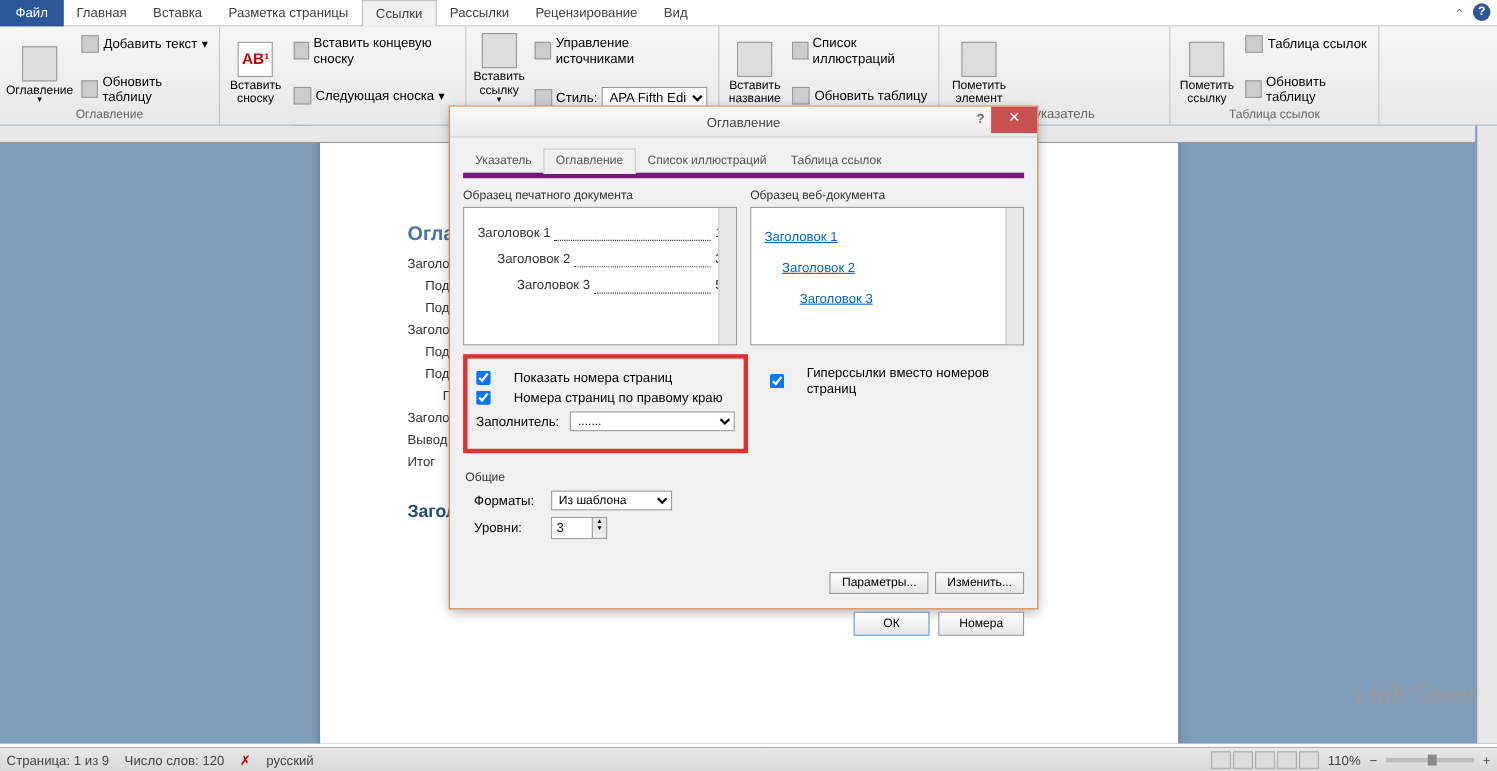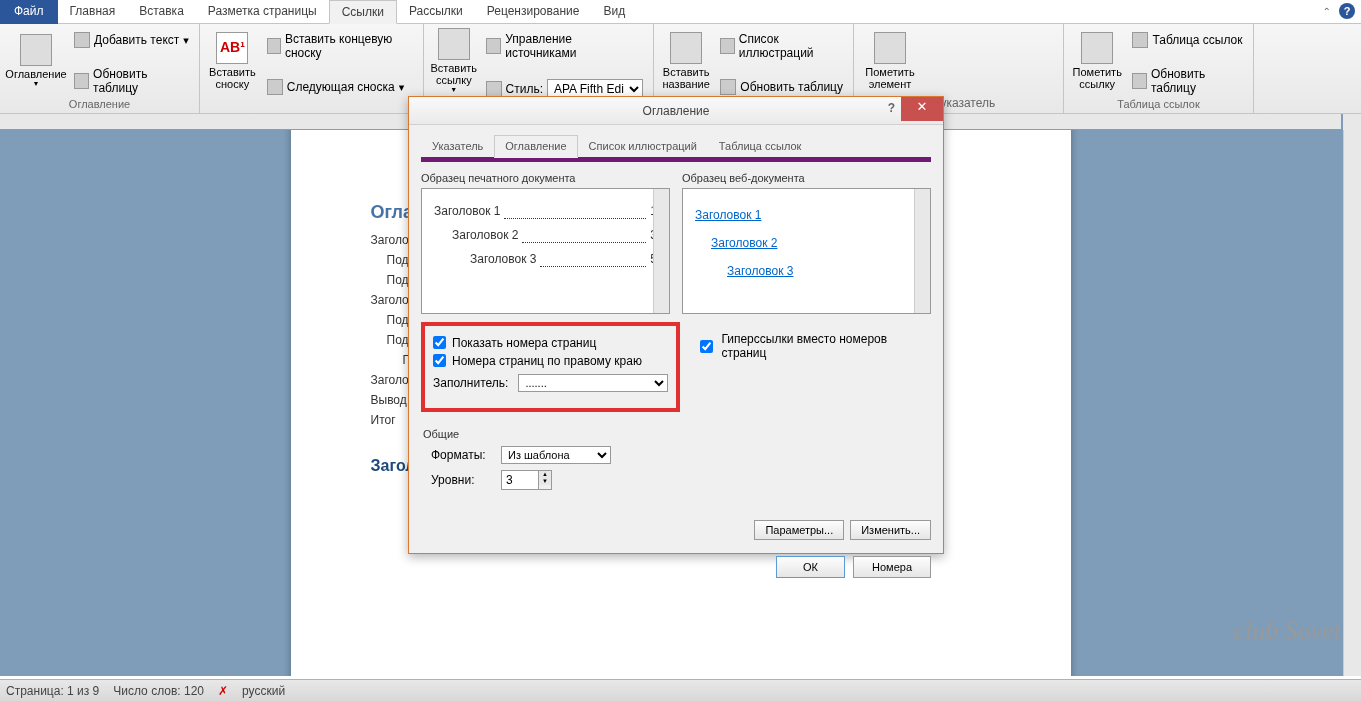--- a/index.html
+++ b/index.html
@@ -7,21 +7,21 @@
 .ribbon-tabs { display: flex; height: 24px; border-bottom: 1px solid #c5c5c5; background: #fff; position: relative; }
 .file-tab { background: #2b579a; color: #fff; padding: 4px 14px; height: 24px; }
 .tab { padding: 4px 12px; color: #404040; cursor: pointer; height: 24px; }
 .tab.active { background: #f1f1f1; border: 1px solid #c5c5c5; border-bottom: 1px solid #f1f1f1; margin-bottom: -1px; }
 .help-icon { position: absolute; right: 6px; top: 3px; width: 16px; height: 16px; background: #2b579a; border-radius: 50%; color: #fff; text-align: center; line-height: 16px; font-size: 11px; font-weight: bold; }
 .min-icon { position: absolute; right: 30px; top: 6px; font-size: 10px; color: #666; }
 .ribbon { display: flex; height: 90px; background: linear-gradient(#f6f6f6, #e8e8e8); border-bottom: 1px solid #c5c5c5; }
 .rgroup { border-right: 1px solid #c5c5c5; padding: 2px 6px; display: flex; flex-direction: column; justify-content: space-between; height: 90px; }
 .rgroup-content { display: flex; gap: 4px; flex: 1; }
 .rgroup-label { text-align: center; font-size: 11px; color: #666; padding-bottom: 2px; }
-.bigbtn { display: flex; flex-direction: column; align-items: center; justify-content: center; width: 60px; height: 70px; cursor: pointer; }
+.bigbtn { display: flex; flex-direction: column; align-items: center; justify-content: flex-end; width: 60px; height: 70px; cursor: pointer; }
 .bigbtn .ico { width: 32px; height: 32px; background: #ddd; border: 1px solid #999; margin-bottom: 2px; }
 .bigbtn span { font-size: 11px; text-align: center; line-height: 1.1; }
 .stack { display: flex; flex-direction: column; gap: 15px; padding-top: 4px; }
 .sbtn { display: flex; align-items: center; gap: 4px; padding: 2px 4px; cursor: pointer; font-size: 11px; }
 .sbtn .si { width: 16px; height: 16px; background: #ccc; border: 1px solid #999; }
 .document-area { background: #7f9db9; height: 562px; display: flex; justify-content: center; padding-top: 8px; position: relative; overflow: hidden; }
 .page { background: #fff; width: 780px; min-height: 580px; box-shadow: 0 0 8px rgba(0,0,0,0.3); padding: 80px 60px 40px 80px; color: #333; }
 .doc-h1 { color: #4572a7; font-size: 18px; font-weight: bold; margin-bottom: 10px; }
 .doc-line { margin: 6px 0; }
 .doc-h2 { color: #1f497d; font-size: 16px; font-weight: bold; margin-top: 30px; }
@@ -39,23 +39,23 @@
 .previews { display: flex; gap: 12px; margin-bottom: 8px; }
 .preview-col { flex: 1; }
 .preview-label { font-size: 11px; color: #333; margin-bottom: 4px; }
 .preview-box { background: #fff; border: 1px solid #999; height: 126px; padding: 10px 12px; font-size: 13px; line-height: 2; overflow: hidden; color:#333; position:relative;}
 .preview-box.print .row { display:flex; justify-content:space-between; }
 .preview-box.print .dots { flex:1; border-bottom:1px dotted #333; margin:0 4px 4px 4px; }
 .preview-box.web a { color: #0066cc; text-decoration: underline; display: block; margin: 4px 0; }
 .preview-box.web a.l2 { margin-left: 16px; } .preview-box.web a.l3 { margin-left: 32px; }
 .pv-scroll { position:absolute; right:0; top:0; bottom:0; width:16px; background:#e8e8e8; border-left:1px solid #ccc;}
 .redbox { border: 4px solid #e03030; padding: 6px 8px 10px 8px; margin-right: 260px; margin-bottom: 8px; }
-.chk { display: flex; gap: 6px; margin: 4px 0; font-size: 11px; }
+.chk { display: flex; align-items: center; gap: 21px; margin: 4px 0; font-size: 11px; }
 .chk input { width: 13px; height: 13px; }
-.hyperchk { margin: 4px 0; font-size: 11px; display: flex; align-items: center; gap: 8px; }
+.hyperchk { margin: 4px 0; font-size: 11px; display: flex; align-items: center; gap: 20px; }
 .formrow { display: flex; align-items: center; gap: 10px; margin: 6px 0; font-size: 11px; }
 .formrow select, .formrow .spin { font-size: 11px; }
 .spin { display: inline-flex; border: 1px solid #999; }
 .spin input { width: 36px; border: none; padding: 2px 4px; }
 .spin .arrs { display: flex; flex-direction: column; border-left: 1px solid #999; }
 .spin .arrs span { font-size: 6px; padding: 0 3px; line-height: 7px; background: #e8e8e8; cursor: pointer; }
 .section-label { font-size: 11px; color: #333; margin: 8px 0 4px 2px; }
 .dlg-btns { display: flex; justify-content: flex-end; gap: 8px; margin-top: 16px; }
 .dlg-btns button { padding: 4px 18px; font-size: 11px; border: 1px solid #999; background: linear-gradient(#fdfdfd, #e6e6e6); cursor: pointer; }
 .opt-btns { display: flex; justify-content: flex-end; gap: 6px; margin-top: 30px; }
@@ -315,13 +315,28 @@
       <button>Номера</button>
     </div>
   </div>
 </div>
 
 <div class="statusbar">
   <span>Страница: 1 из 9</span>
   <span>Число слов: 120</span>
   <span style="color:#c00">✗</span>
   <span>русский</span>
+  <div class="right">
+    <div class="view-btns">
+      <span></span>
+      <span></span>
+      <span></span>
+      <span></span>
+      <span></span>
+    </div>
+    <span>110%</span>
+    <span>−</span>
+    <div class="zoom-slider">
+        <div class="thumb"></div>
+      </div>
+    <span>+</span>
+  </div>
 </div>
 
 </body></html>

